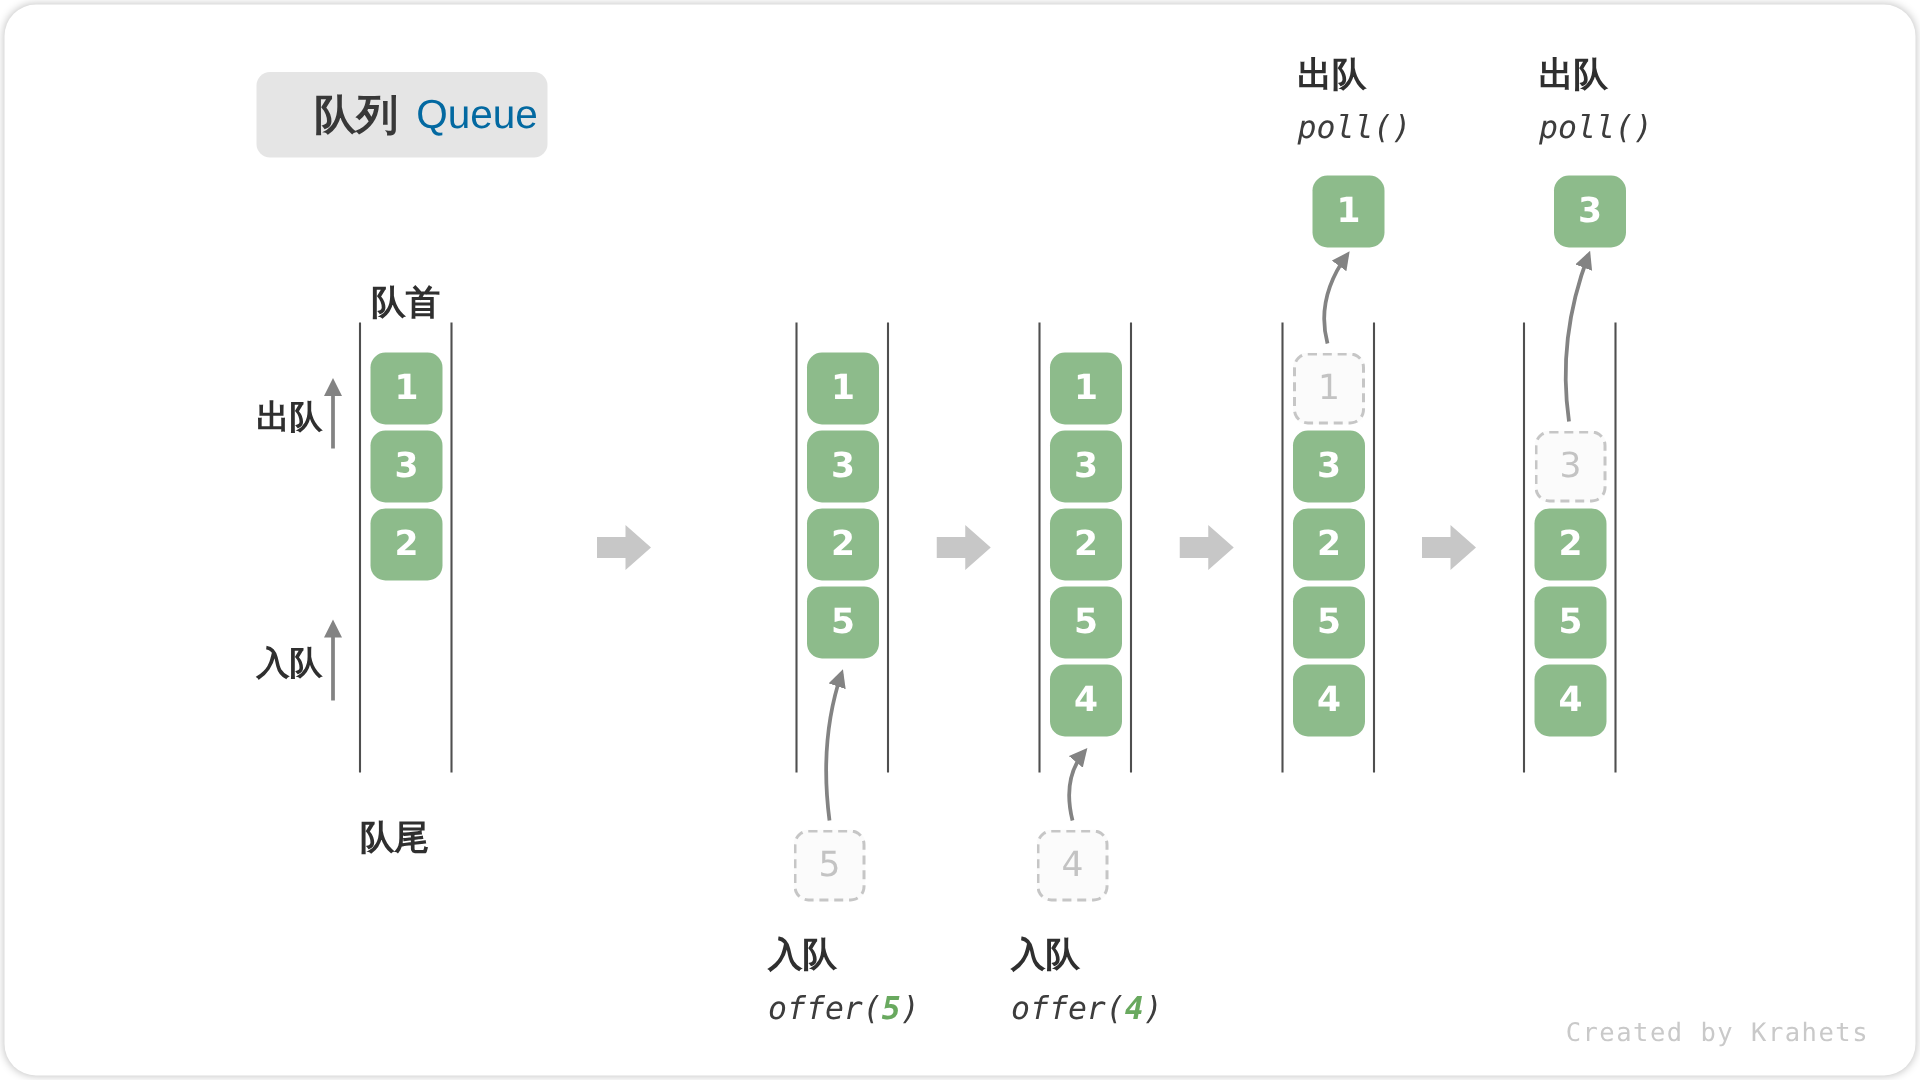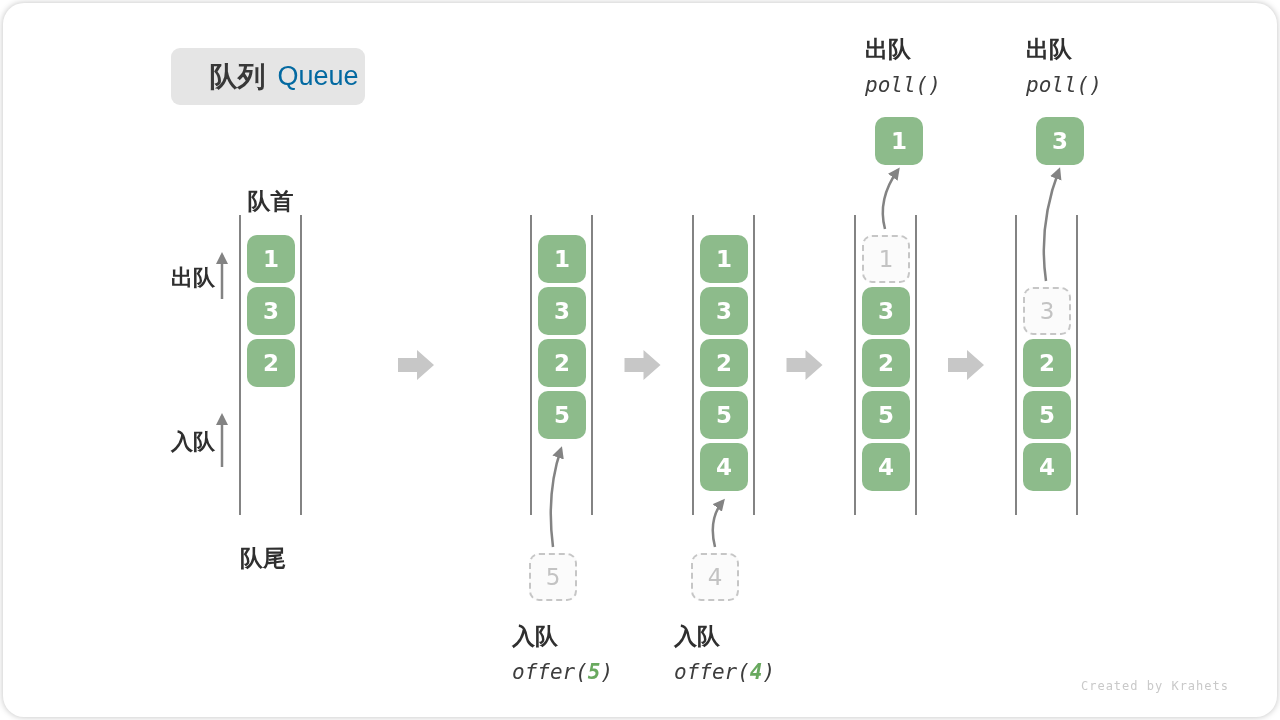--- a/index.html
+++ b/index.html
@@ -23,22 +23,22 @@
        display:flex;align-items:center;justify-content:center;
        font:700 23px "DejaVu Sans","Liberation Sans",sans-serif;}
   .box.green{background:var(--green,#8dbb8b);color:#fff;}
   .box.dashed{border:2px dashed var(--dashb,#c6c6c6);color:var(--dasht,#c3c3c3);background:#fbfbfb;font-weight:400;}
 
   .op{position:absolute;line-height:36px;white-space:nowrap;}
   .op .zh{font-weight:700;font-size:23px;color:var(--label,#2f2f2f);}
   .op .code{font-family:"DejaVu Sans Mono","Liberation Mono",monospace;font-size:21px;color:var(--code,#3d3d3d);font-style:italic;}
   .op .code .g{color:var(--codegreen,#69a95f);font-weight:700;}
 
-  .watermark{position:absolute;right:48px;top:676px;
-             font-family:"DejaVu Sans Mono","Liberation Mono",monospace;font-size:12px;
+  .watermark{position:absolute;right:31px;top:676px;
+             font-family:"DejaVu Sans Mono","Liberation Mono",monospace;font-size:17px;
              color:var(--wm,#c9c9c9);letter-spacing:1px;margin-left:18px;}
 </style>
 </head>
 <body>
 
 <div id="card">
   <div id="stage">
 
     <svg id="shapes" width="1280" height="720">
       <defs>

